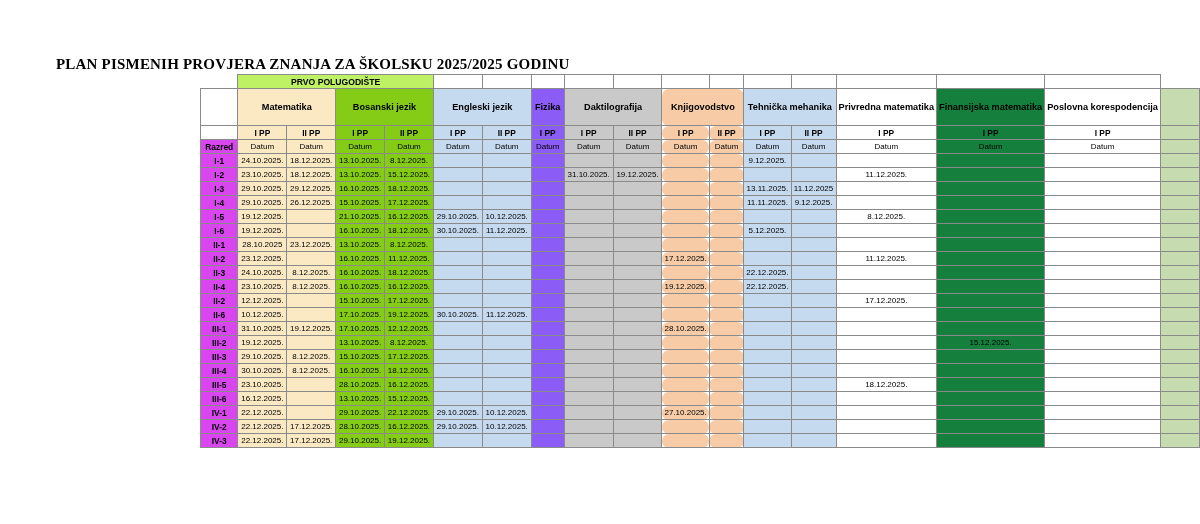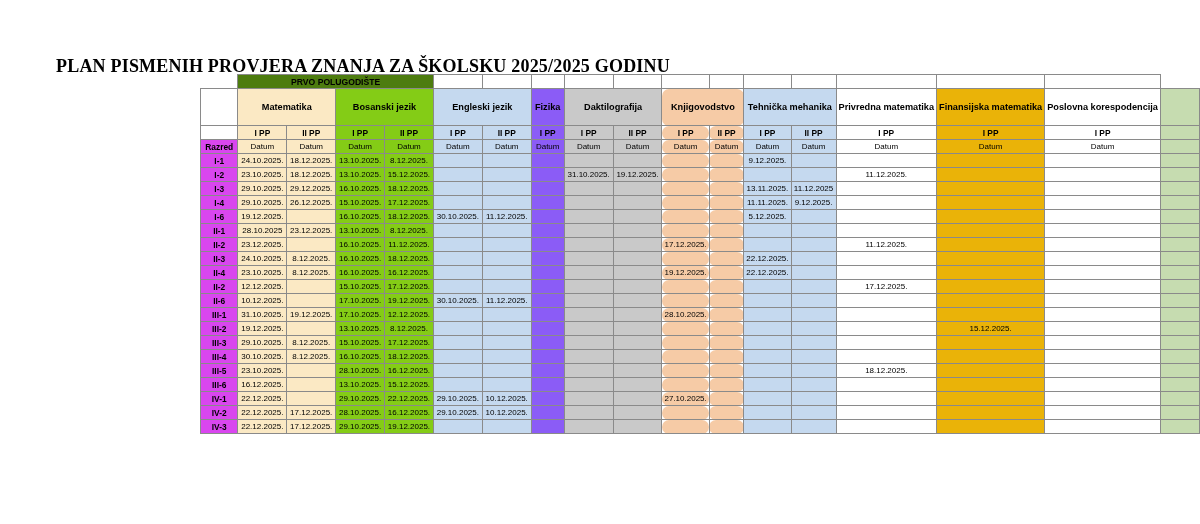--- a/index.html
+++ b/index.html
@@ -18,21 +18,21 @@
     position: relative;
     width: 1200px;
     height: 524px;
   }
   .doc-title {
     position: absolute;
     left: 56px;
     top: 56px;
     font-family: "Liberation Serif", serif;
     font-weight: bold;
-    font-size: 18px;
+    font-size: 15px;
     letter-spacing: 0.2px;
     white-space: nowrap;
   }
   .sheet {
     position: absolute;
     left: 200px;
     top: 74px;
   }
   table.grid {
     border-collapse: collapse;
@@ -46,21 +46,21 @@
     text-align: center;
     vertical-align: middle;
     white-space: nowrap;
     overflow: hidden;
   }
   td.noborder {
     border: none !important;
     background: #ffffff;
   }
   .banner {
-    background: #4d7c0f;
+    background: #bef264;
     font-weight: bold;
     font-size: 8.6px;
     border: 0.6px solid #8a8a8a;
   }
   .subj {
     font-weight: bold;
     font-size: 9.2px;
     height: 36px !important;
     line-height: 11px;
     white-space: normal;
@@ -77,21 +77,21 @@
     font-size: 8.4px;
     background: #d946ef;
   }
   
   .c-yellow   { background: #fbe9c4; margin-left: 12px; }
   .c-blue     { background: #84cc16; }
   .c-bluel    { background: #c5d9ef; }
   .c-green    { background: #8b5cf6; }
   .c-grey     { background: #c9c9c9; }
   .c-orange   { background: #f6cba6; border-radius: 7px; }
-  .c-orangeD  { background: #eab308; }
+  .c-orangeD  { background: #15803d; }
   .c-white    { background: #ffffff; }
   .c-greenband{ background: #c6dcb0; }
 </style>
 </head>
 <body>
 
 <div class="page">
 
   <div class="doc-title">PLAN PISMENIH PROVJERA ZNANJA ZA ŠKOLSKU 2025/2025 GODINU</div>
 
@@ -263,20 +263,40 @@
             <td class="datum c-orange"></td>
             <td class="datum c-orange"></td>
             <td class="datum c-bluel">11.11.2025.</td>
             <td class="datum c-bluel">9.12.2025.</td>
             <td class="datum c-white"></td>
             <td class="datum c-orangeD"></td>
             <td class="datum c-white"></td>
             <td class="c-greenband"></td>
           </tr>
           <tr>
+            <td class="razred">I-5</td>
+            <td class="datum c-yellow">19.12.2025.</td>
+            <td class="datum c-yellow"></td>
+            <td class="datum c-blue">21.10.2025.</td>
+            <td class="datum c-blue">16.12.2025.</td>
+            <td class="datum c-bluel">29.10.2025.</td>
+            <td class="datum c-bluel">10.12.2025.</td>
+            <td class="datum c-green"></td>
+            <td class="datum c-grey"></td>
+            <td class="datum c-grey"></td>
+            <td class="datum c-orange"></td>
+            <td class="datum c-orange"></td>
+            <td class="datum c-bluel"></td>
+            <td class="datum c-bluel"></td>
+            <td class="datum c-white">8.12.2025.</td>
+            <td class="datum c-orangeD"></td>
+            <td class="datum c-white"></td>
+            <td class="c-greenband"></td>
+          </tr>
+          <tr>
             <td class="razred">I-6</td>
             <td class="datum c-yellow">19.12.2025.</td>
             <td class="datum c-yellow"></td>
             <td class="datum c-blue">16.10.2025.</td>
             <td class="datum c-blue">18.12.2025.</td>
             <td class="datum c-bluel">30.10.2025.</td>
             <td class="datum c-bluel">11.12.2025.</td>
             <td class="datum c-green"></td>
             <td class="datum c-grey"></td>
             <td class="datum c-grey"></td>

